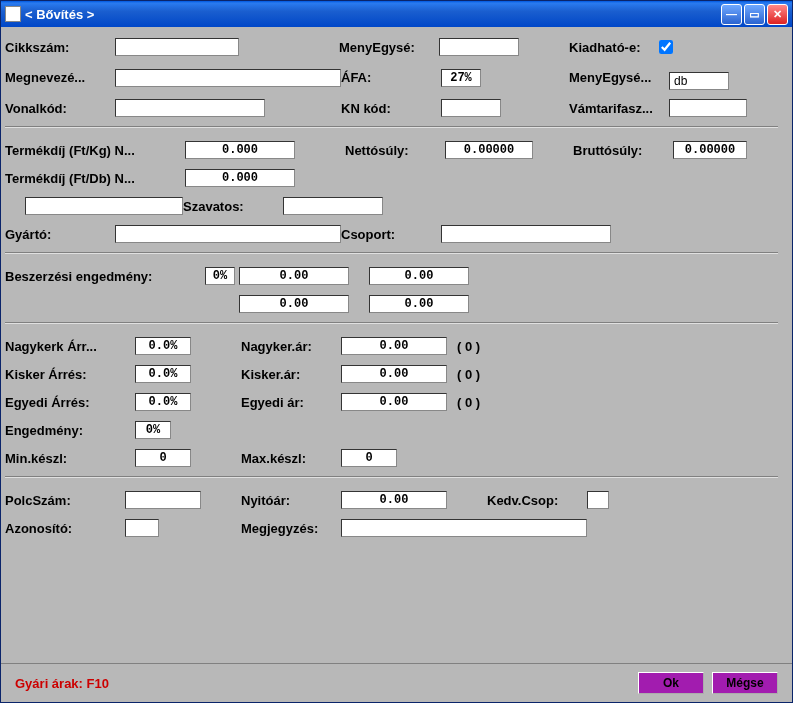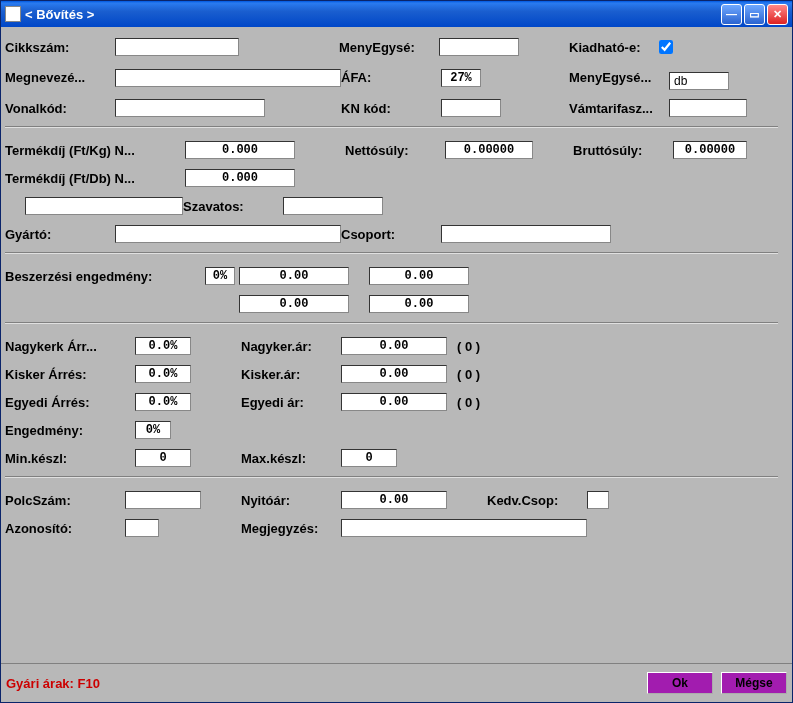--- a/index.html
+++ b/index.html
@@ -68,21 +68,21 @@
 input.num { text-align: center; font-family: 'Courier New', monospace; font-size: 12px; font-weight: bold; }
 input[type=checkbox] { width: 14px; height: 14px; }
 .sep {
   border: none;
   border-top: 1px solid #808080;
   border-bottom: 1px solid #e0e0e0;
   margin: 8px 0 12px 0;
 }
 .paren { font-weight: bold; margin-left: 10px; font-size: 13px; }
 .footer {
-  padding: 8px 5px;
+  padding: 8px 14px;
   display: flex;
   align-items: center;
   background: #b8b8b8;
   border-top: 1px solid #808080;
 }
 .footer .left { flex: 1; color: #c00; font-weight: bold; font-size: 13px; }
 .btn {
   min-width: 66px;
   height: 22px;
   background: #a21caf;

